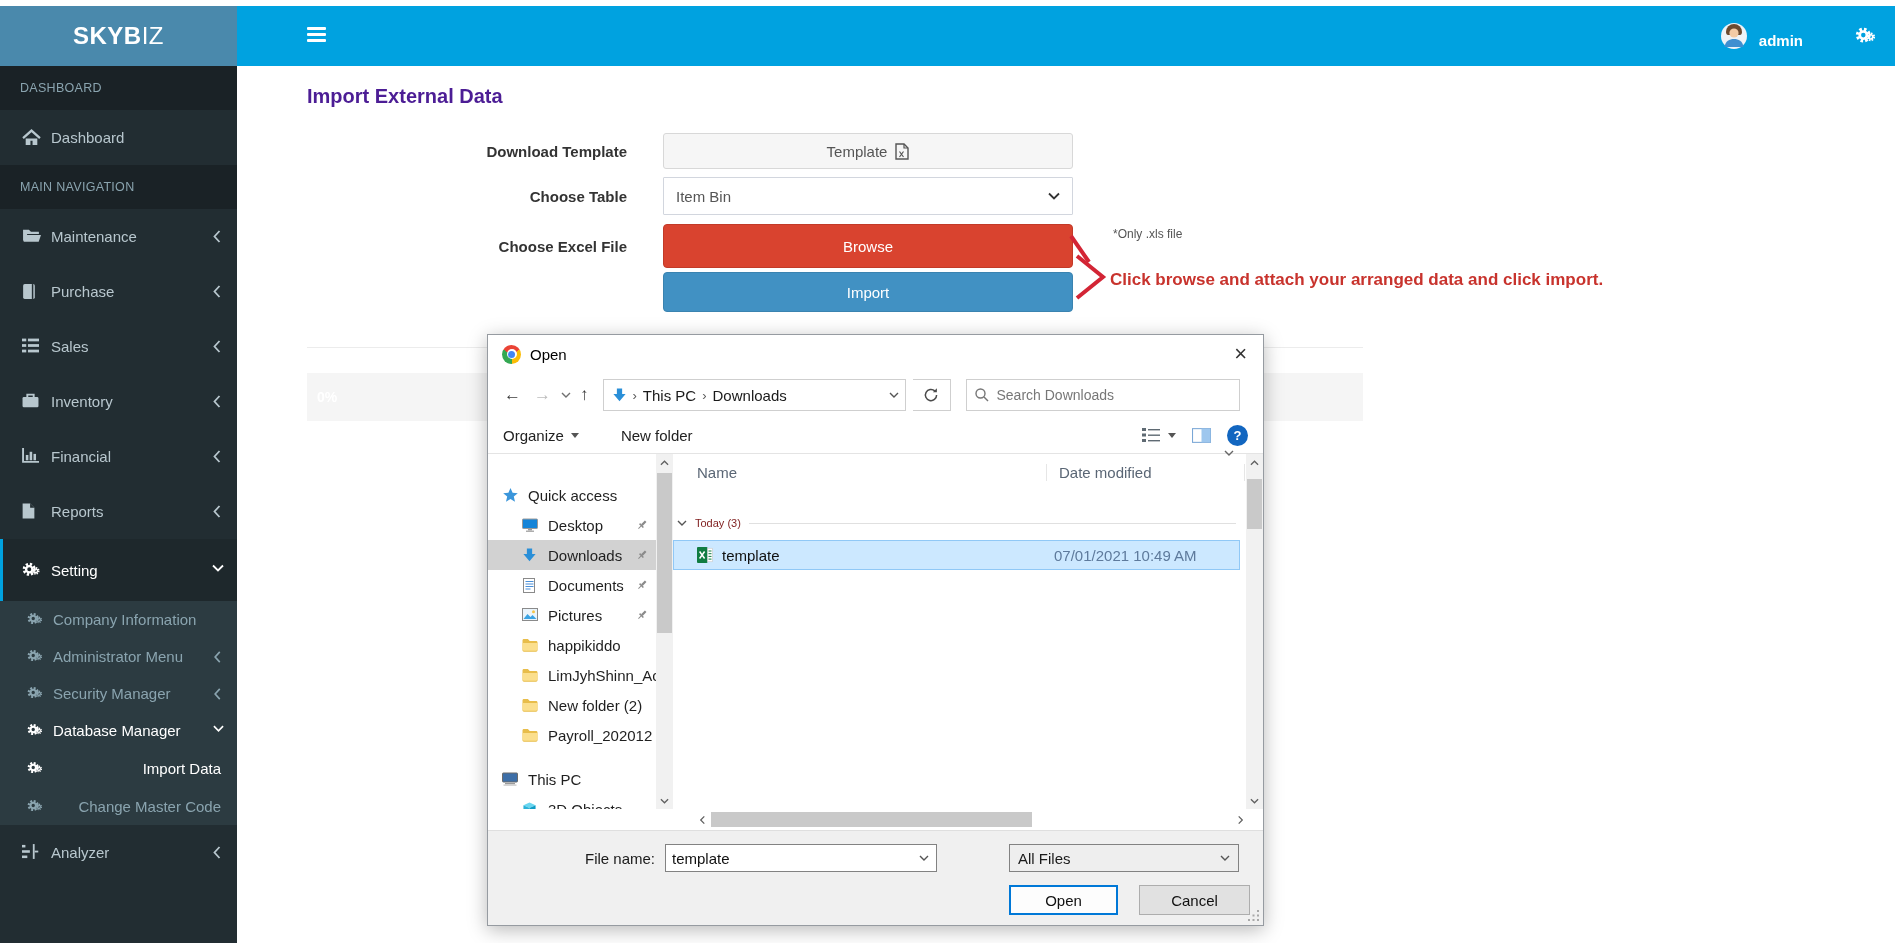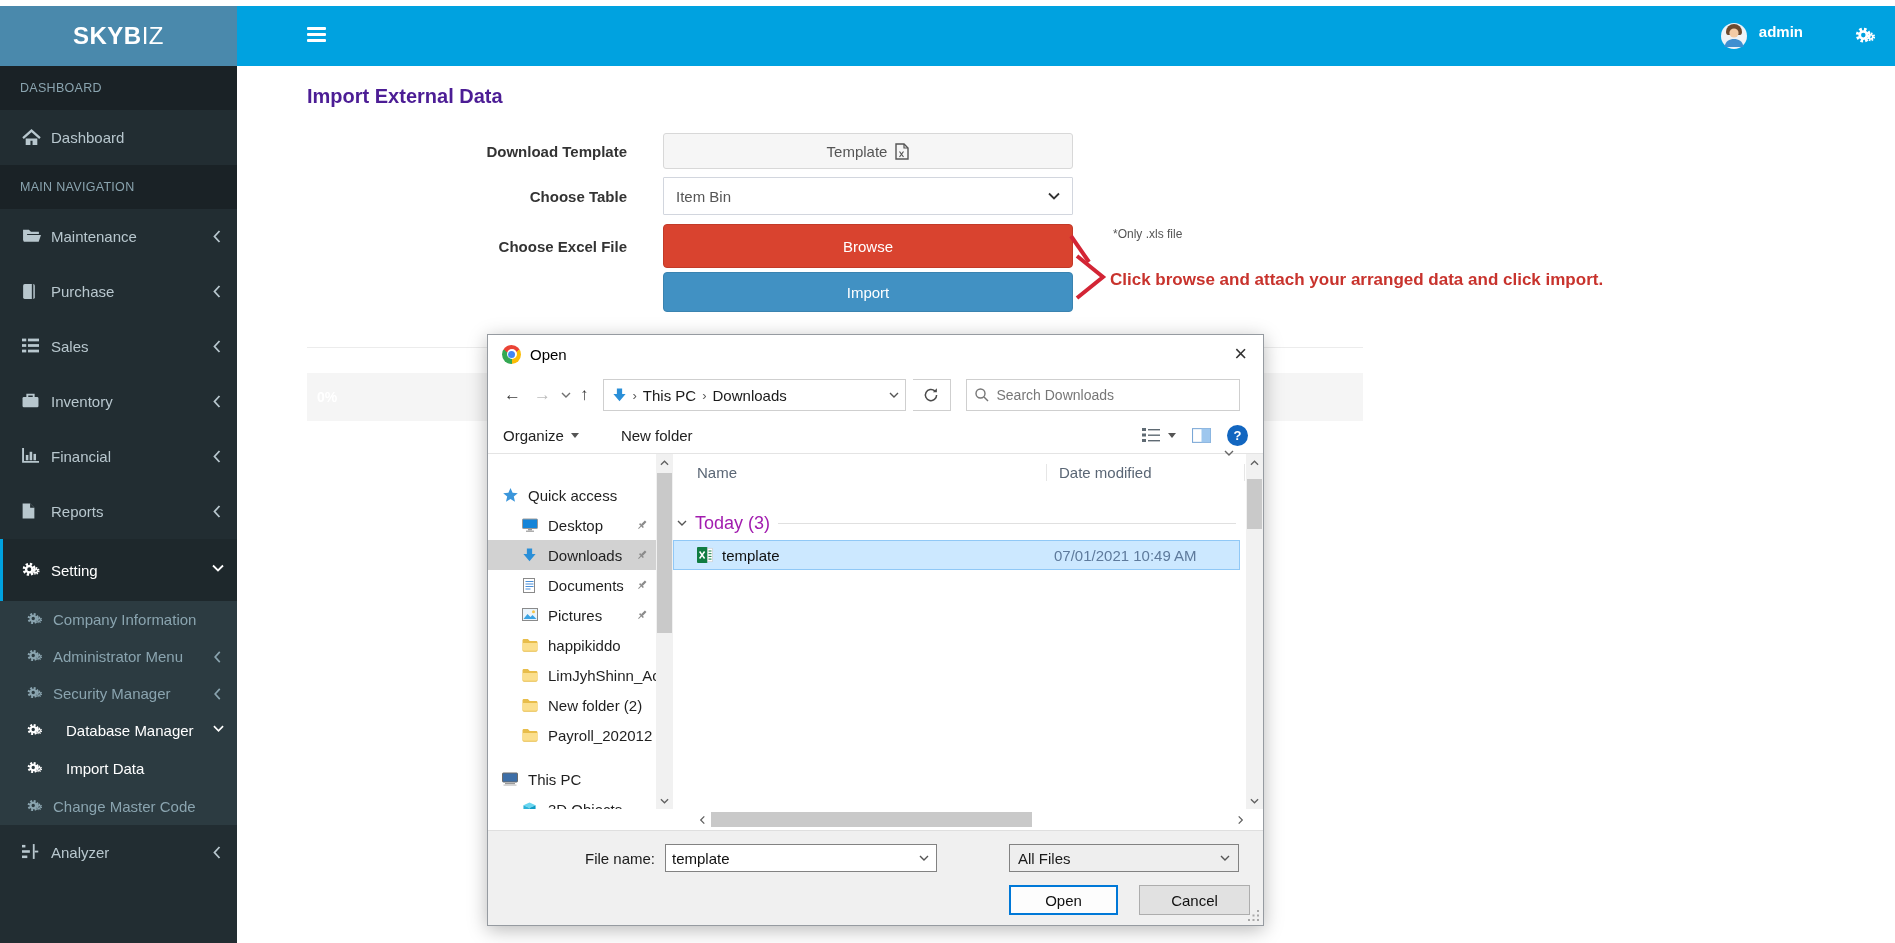--- a/index.html
+++ b/index.html
@@ -14,30 +14,30 @@
   .sb-section { background:#1a2226; color:#8aa4af; font-size:12.5px; height:44px; line-height:44px; padding-left:20px; letter-spacing:.3px; }
   .sb-item { display:flex; align-items:center; height:55px; padding:0 16px 0 22px; color:#b8c7ce; font-size:15px; cursor:pointer; }
   .sb-item .ic { width:19px; height:17px; margin-right:10px; flex:none; }
   .sb-item .chev { margin-left:auto; width:9px; height:13px; color:#b8c7ce; }
   .sb-item.active { background:#1e282c; color:#fff; border-left:3px solid #00a2e0; padding-left:19px; height:62px; }
   .sb-item.active .chev { color:#fff; }
   .submenu { background:#2c3b41; }
   .sub-item { display:flex; align-items:center; height:37px; padding:0 16px 0 27px; color:#8aa4af; font-size:15px; cursor:pointer; }
   .sub-item .ic { width:17px; height:15px; margin-right:9px; flex:none; }
   .sub-item .chev { margin-left:auto; width:8px; height:12px; }
-  .sub-item.lvl2 { height:38px; }
-  .sub-item.white { color:#fff;gap:13px; }
+  .sub-item.lvl2 { height:38px;justify-content:space-between; }
+  .sub-item.white { color:#fff; }
 
   
   .topstrip { height:6px; background:#fff; }
   .navbar { position:absolute; left:237px; top:6px; right:0; height:60px; background:#00a2e0; }
   .hamburger { position:absolute; left:70px; top:21px; width:19px; cursor:pointer; }
   .hamburger div { height:3px; background:#fff; margin-bottom:3px; border-radius:1px; }
   .nav-right { position:absolute; right:0; top:0; height:60px; display:flex; align-items:center; padding-right:16px; }
-  .nav-user { display:flex; align-items:flex-start; gap:12px; cursor:pointer; }
+  .nav-user { display:flex; align-items:flex-end; gap:12px; cursor:pointer; }
   .nav-user .uname { color:#fff; font-weight:700; font-size:15px; }
   .nav-gears { margin-left:52px; width:24px; height:21px; color:#fff; cursor:pointer; }
 
   
   .content { position:absolute; left:237px; top:66px; right:0; bottom:0; background:#fff; }
   .page-title { position:absolute; left:70px; top:19px; font-size:20px; font-weight:700; color:#4c1d95; }
   .form { position:absolute; left:70px; top:67px; width:1056px; }
   .frow { display:flex; align-items:center; margin-bottom:0; }
   .frow .flabel { width:320px; text-align:right; font-weight:700; color:#333; font-size:15px; flex:none; }
   .frow .fctrl { margin-left:36px; width:410px; flex:none; }
@@ -90,21 +90,21 @@
   .tree-row.gap { margin-top:14px; }
   .vscroll { width:17px; background:#f1f1f1; position:relative; flex:none; }
   .vscroll .sarrow { position:absolute; left:0; width:17px; height:17px; display:flex; align-items:center; justify-content:center; color:#606060; cursor:pointer; }
   .vscroll .thumb { position:absolute; left:1px; width:15px; background:#c9c9c9; cursor:pointer; }
   .list { flex:1; display:flex; flex-direction:column; position:relative; min-width:0; }
   .list-head { height:32px; display:flex; align-items:flex-end; padding-bottom:5px; flex:none; color:#5a6675; }
   .col-name { width:374px; padding-left:24px; border-right:1px solid #e6e6e6; cursor:pointer; }
   .col-date { width:198px; padding-left:12px; border-right:1px solid #e6e6e6; position:relative; cursor:pointer; }
   .col-filter { position:absolute; right:10px; top:-14px; width:10px; height:7px; color:#666; }
   .group-row { margin-top:24px; height:26px; display:flex; align-items:center; padding-left:4px; flex:none; }
-  .group-row .glabel { margin:0 8px 0 8px; color:#a21caf; font-size:18px; white-space:nowrap; cursor:pointer; }
+  .group-row .glabel { margin:0 8px 0 8px; color:#7f1d1d; font-size:11px; white-space:nowrap; cursor:pointer; }
   .group-row .gchev { width:10px; height:7px; color:#555; }
   .group-row .gline { flex:1; height:1px; background:#e0e0e0; margin-right:10px; }
   .file-row { height:30px; display:flex; align-items:center; margin:4px 6px 0 0; background:#cce8ff; border:1px solid #90c8f6; padding-left:23px; cursor:pointer; }
   .file-row .fname { margin-left:9px; color:#111; width:332px; }
   .file-row .fdate { color:#5e7a9c; }
   .hscroll-row { height:21px; display:flex; align-items:center; flex:none; background:#fff; }
   .hs-spacer { width:205px; flex:none; }
   .hs-arrow { width:18px; color:#606060; display:flex; justify-content:center; cursor:pointer; }
   .hs-track { flex:1; height:17px; position:relative; }
   .hs-thumb { position:absolute; left:0; top:1px; height:15px; width:321px; background:#c9c9c9; cursor:pointer; }

